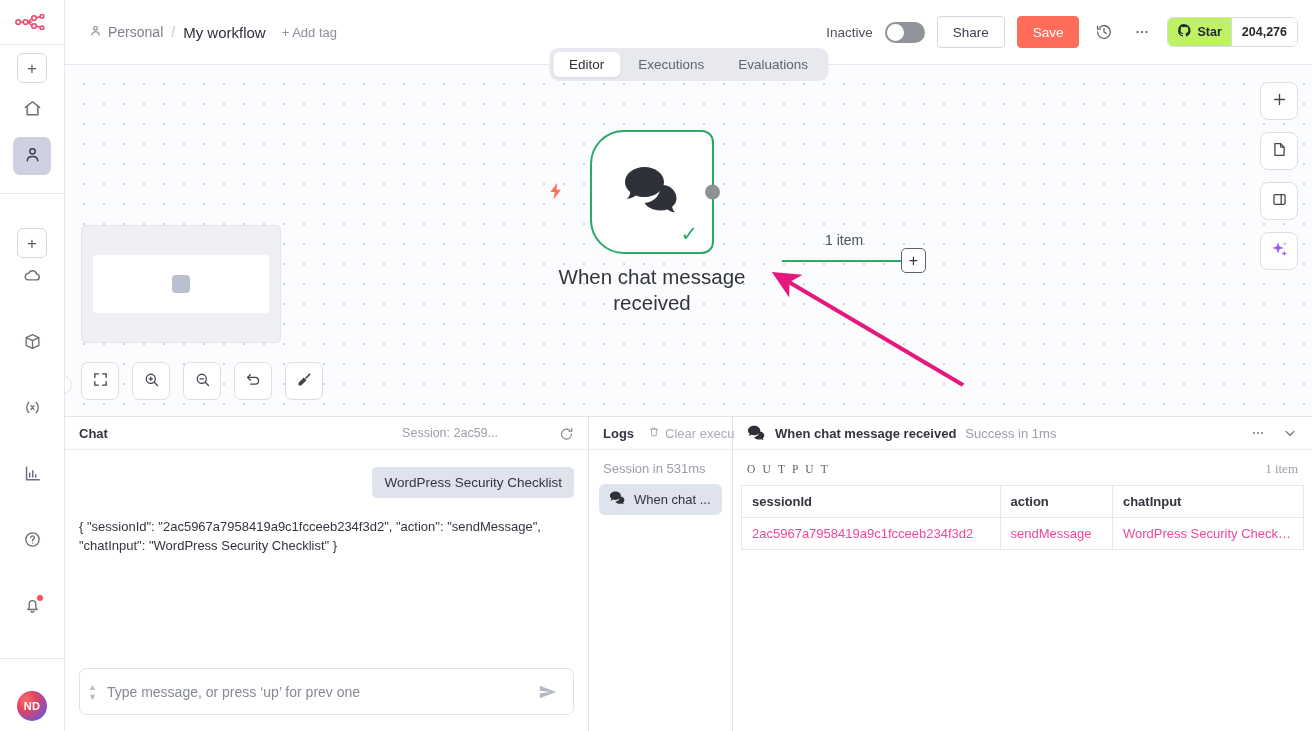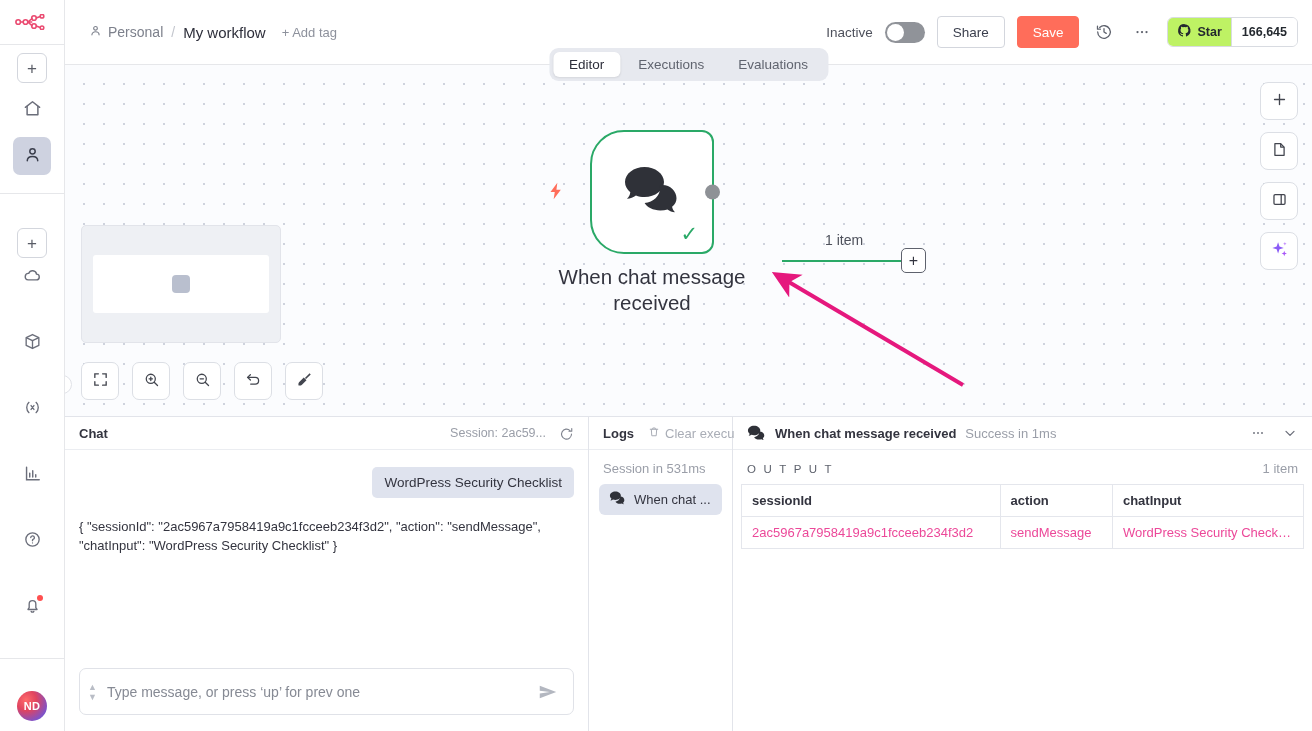--- a/index.html
+++ b/index.html
@@ -177,21 +177,21 @@
     display: flex; align-items: center; justify-content: center; color: #43464f; cursor: pointer;
   }
 
   
   .bottom {
     height: 315px; flex: 0 0 315px; border-top: 1px solid #e2e4ea;
     display: flex; background: #fff; position: relative; z-index: 20;
   }
   .panel-head {
     height: 33px; display: flex; align-items: center; padding: 0 14px;
-    border-bottom: 1px solid #ebedf1; font-size: 13px; flex: 0 0 33px;
+    border-bottom: 1px solid #ebedf1; font-size: 13px; flex: 0 0 33px; gap: 48px;
   }
 
   
   .chat-panel { width: 524px; flex: 0 0 524px; border-right: 1px solid #e2e4ea; display: flex; flex-direction: column; }
   .chat-title { font-weight: bold; color: #33343f; font-size: 13px; }
   .chat-session { margin-left: auto; color: #9a9ea8; font-size: 12.5px; }
   .chat-refresh { margin-left: 13px; color: #7d818c; cursor: pointer; display:flex; }
   .chat-body { flex: 1; padding: 17px 14px 0; overflow: hidden; }
   .bubble-user {
     background: #dfe3ee; border-radius: 5px; padding: 8px 12px; font-size: 13.5px;
@@ -218,21 +218,21 @@
     background: #dfe3ee; border-radius: 6px; height: 31px; display: flex; align-items: center;
     gap: 8px; padding: 0 10px; font-size: 13px; color: #33343f; cursor: pointer;
   }
 
   
   .out-panel { flex: 1; display: flex; flex-direction: column; min-width: 0; }
   .out-head { gap: 9px; }
   .out-node-name { font-weight: bold; font-size: 13px; color: #33343f; white-space: nowrap; }
   .out-success { color: #9a9ea8; font-size: 13px; white-space: nowrap; }
   .out-head-actions { margin-left: auto; display: flex; align-items: center; gap: 16px; color: #6b6e7a; }
-  .out-subhead { display: flex; align-items: center; padding: 11px 14px 8px; }
+  .out-subhead { display: flex; align-items: center; padding: 11px 14px 8px; font-family: Liberation Serif, serif; }
   .out-label { font-size: 11.5px; letter-spacing: 2.2px; color: #5e626d; font-weight: 500; }
   .out-items { margin-left: auto; font-size: 13px; color: #9a9ea8; }
   .table-wrap { padding: 0 8px; }
   table { border-collapse: collapse; width: 100%; table-layout: fixed; }
   th, td {
     border: 1px solid #e4e6ec; text-align: left; padding: 8px 10px;
     font-size: 13px; overflow: hidden; text-overflow: ellipsis; white-space: nowrap;
   }
   th { font-weight: bold; color: #33343f; background: #fff; }
   td { color: #ec4899; }
@@ -381,21 +381,21 @@
         </div>
         <div class="star-group">
           <span class="star-left">
             <span>
               <svg width="15" height="15" viewBox="0 0 24 24" fill="#24292f">
                 <path d="M12 1.8A10.2 10.2 0 0 0 8.8 21.7c.5.1.7-.2.7-.5v-1.9c-2.8.6-3.4-1.3-3.4-1.3-.5-1.2-1.1-1.5-1.1-1.5-.9-.6.1-.6.1-.6 1 .1 1.5 1 1.5 1 .9 1.5 2.4 1.1 3 .8.1-.7.4-1.1.6-1.4-2.2-.2-4.6-1.1-4.6-5 0-1.1.4-2 1-2.7-.1-.3-.4-1.3.1-2.7 0 0 .8-.3 2.7 1a9.4 9.4 0 0 1 5 0c1.9-1.3 2.7-1 2.7-1 .5 1.4.2 2.4.1 2.7.6.7 1 1.6 1 2.7 0 3.9-2.4 4.8-4.6 5 .4.3.7.9.7 1.9v2.8c0 .3.2.6.7.5A10.2 10.2 0 0 0 12 1.8z"></path>
               </svg>
             </span>
             <span>Star</span>
           </span>
-          <span class="star-count">166,645</span>
+          <span class="star-count">204,276</span>
         </div>
       </div>
     </div>
 
     <div class="tabs-wrap">
       <div class="tab active">Editor</div>
       <div class="tab">Executions</div>
       <div class="tab">Evaluations</div>
     </div>
 

